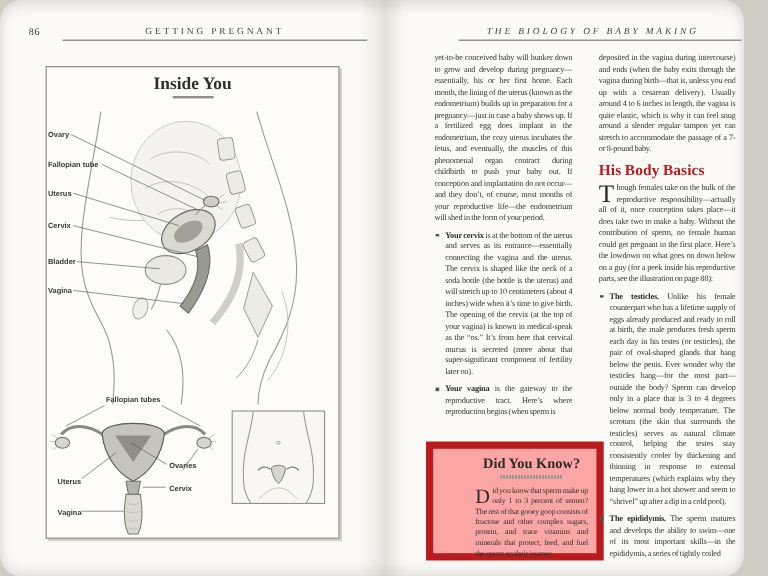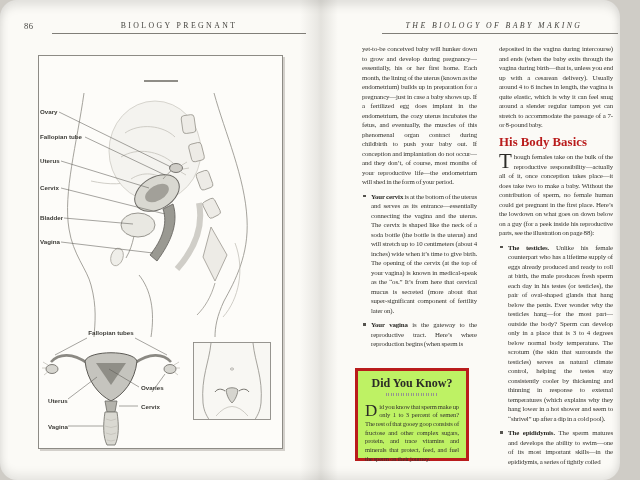--- a/index.html
+++ b/index.html
@@ -23,44 +23,45 @@
        text-align:justify;letter-spacing:-.15px;word-spacing:-.4px;overflow:hidden;}
   #col1{left:362px;width:115px;height:322px;}
   #col2{left:499px;width:114px;height:422px;}
   .para{margin:0 0 0 0;}
   .bullet{position:relative;padding-left:9px;margin-top:5px;}
   .bsq{position:absolute;left:1px;top:3px;width:2.6px;height:2.6px;background:#55534e;}
   .blead{font-weight:bold;color:#2c2b27;}
   .dropcap{float:left;font-size:21px;line-height:16px;padding:1px 2px 0 0;color:#2c2b27;}
   .subhead{font-size:12.8px;font-weight:bold;color:#b91c1c;margin:6px 0 3.5px;letter-spacing:.1px;line-height:13px;text-align:left;}
   
-  .dyk{position:absolute;left:355px;top:368px;width:108px;height:87px;border:3px solid #b91c1c;background:#bef264;}
+  .dyk{position:absolute;left:355px;top:368px;width:108px;height:87px;border:6px solid #b91c1c;background:#fca5a5;padding-left:28px;}
   .dyk-title{margin-top:5px;text-align:center;font-size:12px;font-weight:bold;color:#2c2b27;}
   .dyk-rule{width:52px;height:3px;margin:2px auto 4px;
             background:repeating-linear-gradient(90deg,#96948e 0 1px,transparent 1px 2.5px);}
   .dyk-body{padding:0 7px;font-size:6.6px;line-height:8.7px;text-align:justify;color:#35342f;
             letter-spacing:-.15px;word-spacing:-.4px;}
   .dyk-body .dropcap{font-size:17px;line-height:14px;}
   
   .lbl{font-family:"Liberation Sans","DejaVu Sans",sans-serif;font-size:6.2px;font-weight:bold;fill:#3b3a36;}
   .lead-line{stroke:#5c5a55;stroke-width:.55;fill:none;}
   .sketch{stroke:#9b9892;stroke-width:.9;fill:none;}
   .sketch-light{stroke:#c4c1ba;stroke-width:.8;fill:none;}
 </style>
 </head>
 <body>
 
 <div class="spread">
 
   <div>
     <span class="pageno" style="left:24px;">86</span>
-    <span class="runhead" style="left:52px;width:254px;">BIOLOGY PREGNANT</span>
+    <span class="runhead" style="left:52px;width:254px;">GETTING PREGNANT</span>
     <div class="headrule" style="left:52px;top:33px;width:254px;"></div>
 
     <div class="figbox">
+      <div class="figtitle">Inside You</div>
       <div class="figtitle-rule"></div>
 
       <svg class="figsvg" width="243" height="361" viewBox="0 0 243 361">
 
         <g>
 
           <path class="sketch" d="M45,8 C38,58 24,108 30,144 C34,170 48,184 52,200 C58,222 56,238 55,252"></path>
           <path class="sketch" d="M175,8 C186,48 206,92 208,134 C210,170 196,196 185,216 C178,231 176,242 176,252"></path>
           <path class="sketch" d="M112,252 C116,226 112,205 100,190"></path>
           <path class="sketch-light" d="M196,158 C206,184 200,214 184,232"></path>

